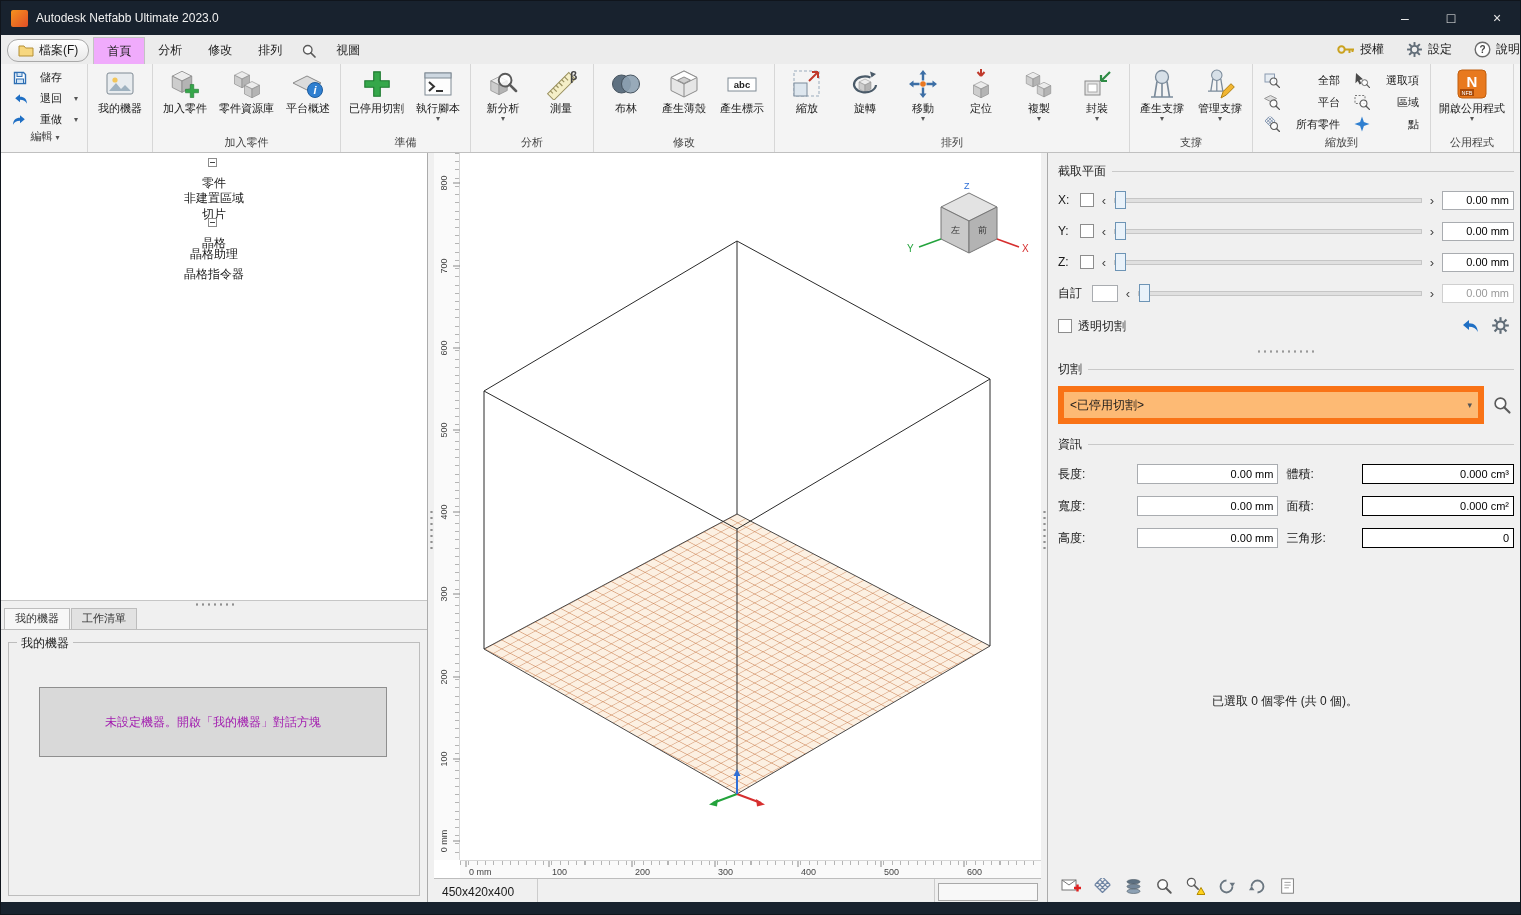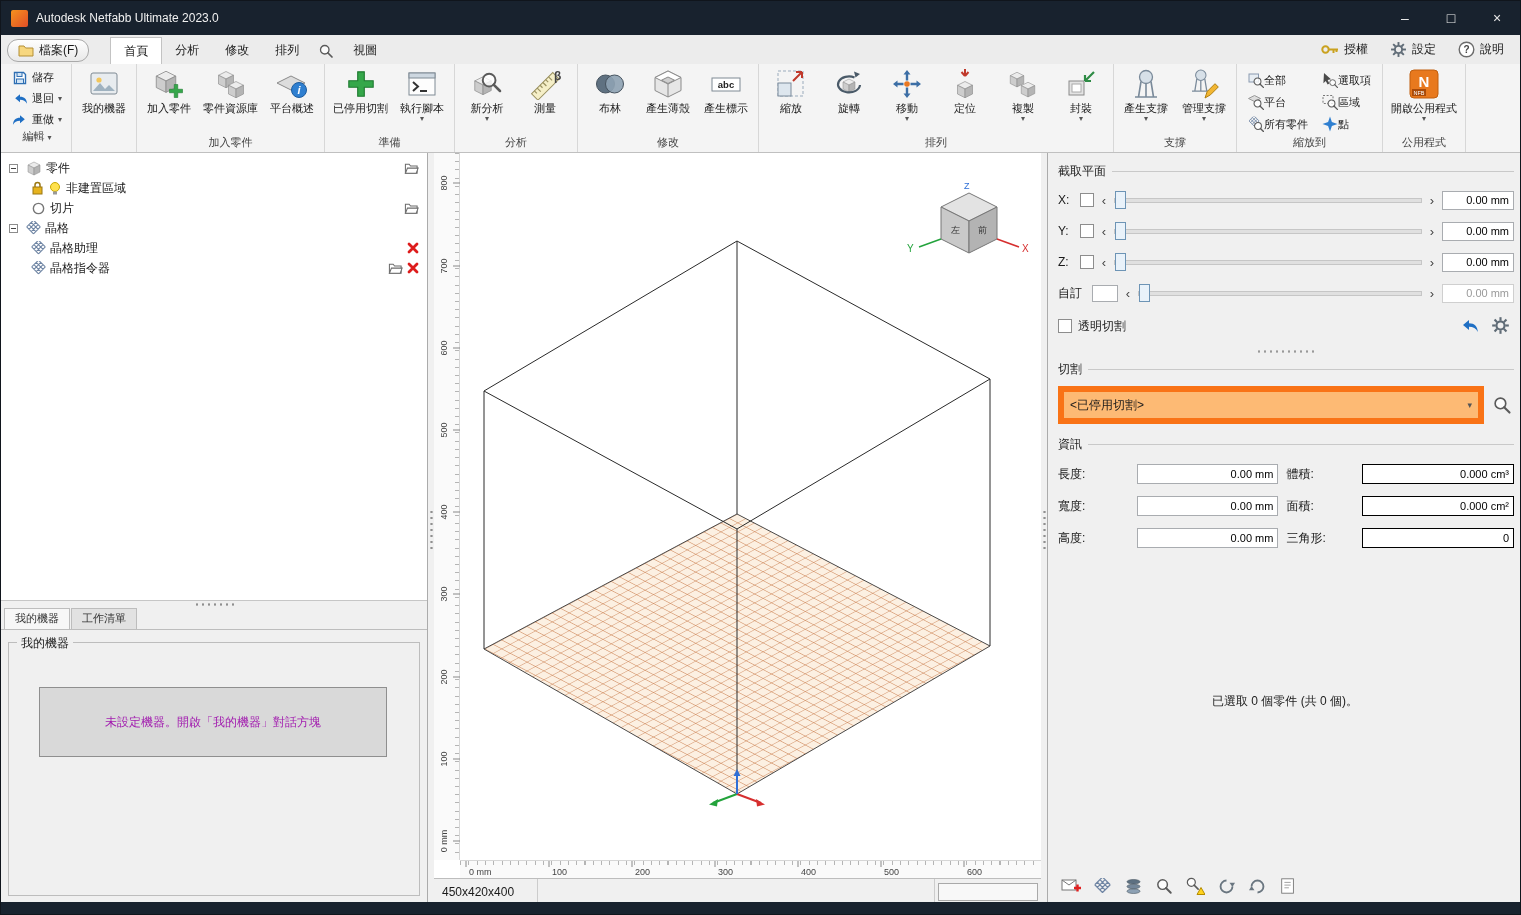--- a/index.html
+++ b/index.html
@@ -9,54 +9,54 @@
 
   
   .titlebar { height:34px; background:#18222e; color:#f0f0f0; display:flex; align-items:center; padding-left:10px; }
   .tb-logo { width:17px; height:17px; border-radius:2px; background:linear-gradient(135deg,#f6921e 0%,#e04e27 100%); margin-right:8px; flex:none; }
   .tb-title { font-size:12px; }
   .tb-controls { margin-left:auto; display:flex; height:100%; }
   .tb-btn { width:46px; display:flex; align-items:center; justify-content:center; font-size:14px; color:#e8e8e8; }
 
   
   .tabrow { height:29px; display:flex; align-items:flex-end; background:#ececec; padding-left:6px; }
-  .file-btn { margin:0 21px 2px 0; height:23px; display:flex; align-items:center; gap:5px; padding:0 10px;
+  .file-btn { margin:0 4px 2px 0; height:23px; display:flex; align-items:center; gap:5px; padding:0 10px;
               border:1px solid #a9a9a9; background:linear-gradient(#fefefe,#e9e9e9); border-radius:11px; }
   .rtab { height:27px; padding:0 13px; display:flex; align-items:center; color:#222; }
-  .rtab.active { background:#ffffff; border:1px solid #c3c3c3; border-bottom:none;margin-top:32px; }
+  .rtab.active { background:#f0abfc; border:1px solid #c3c3c3; border-bottom:none;margin-top:32px; }
   .search-btn { height:27px; display:flex; align-items:center; padding:0 6px; }
-  .tab-actions { margin-left:auto; display:flex; align-items:center; gap:22px; padding-right:16px; height:100%; }
+  .tab-actions { margin-left:auto; display:flex; align-items:center; gap:22px; height:100%; }
   .taction { display:flex; align-items:center; gap:5px; }
 
   
   .ribbon { height:89px; background:#f4f4f4; border-bottom:1px solid #c0c0c0; display:flex; align-items:stretch; padding-left:2px; }
   .rgroup { display:flex; flex-direction:column; border-right:1px solid #d7d7d7; }
   .rbody { height:71px; display:flex; align-items:flex-start; padding:3px 4px 0; gap:2px; }
   .rlabel { height:17px; font-size:11px; color:#444; text-align:center; line-height:14px; }
   .bigbtn { min-width:56px; padding:1px 4px; display:flex; flex-direction:column; align-items:center; border-radius:2px; }
   .blabel { font-size:11px; line-height:13px; margin-top:2px; white-space:nowrap; }
   .caret { font-size:8px; line-height:8px; color:#555; }
   .i32 { width:32px; height:32px; }
   .i16 { width:16px; height:16px; }
   .editcol { display:flex; flex-direction:column; padding:4px 6px 0; gap:2px; }
-  .sbtn { display:flex; align-items:center; gap:4px; height:19px; padding:0 3px; font-size:11px; white-space:nowrap; }
+  .sbtn { display:flex; align-items:center; gap:12px; height:19px; padding:0 3px; font-size:11px; white-space:nowrap; }
   .zoomcols { display:flex; padding-top:2px; }
   .zcol { display:flex; flex-direction:column; }
-  .zitem { display:flex; align-items:center; gap:0; height:22px; padding:0 7px; font-size:11px; white-space:nowrap; }
+  .zitem { display:flex; align-items:center; gap:16px; height:22px; padding:0 7px; font-size:11px; white-space:nowrap;justify-content:space-between; }
 
   
   .main { position:absolute; top:152px; left:0; width:100%; height:751px; background:#f0f0f0; }
   .vsplit { position:absolute; top:0; width:6px; height:751px; }
   .vsplit::after { content:""; position:absolute; left:1.5px; top:50%; margin-top:-20px; width:3px; height:40px;
                    background-image:radial-gradient(circle,#8f8f8f 1px,transparent 1.3px); background-size:3px 6px; }
 
   
   .left-panel { position:absolute; left:0; top:0; width:427px; height:751px; display:flex; flex-direction:column; border-right:1px solid #ababab; background:#f0f0f0; }
   .tree { height:448px; background:#fff; border-bottom:1px solid #c6c6c6; padding-top:5px; overflow:hidden; }
-  .trow { display:flex; align-items:center; height:20px; padding:0 8px 0 8px; gap:4px; font-size:12px; }
+  .trow { display:flex; align-items:center; height:20px; padding:0 8px 0 8px; gap:4px; font-size:12px;flex-direction:column; }
   .indent { width:18px; flex:none; }
   .exp { width:9px; height:9px; border:1px solid #8c8c8c; background:#fff; position:relative; flex:none; margin-right:4px; }
   .exp::after { content:""; position:absolute; left:1px; right:1px; top:3px; height:1px; background:#444; }
   .spacer { flex:1; }
   .hsplit { height:7px; display:flex; align-items:center; justify-content:center; }
   .dots-h { width:40px; height:3px; background-image:radial-gradient(circle,#8f8f8f 1px,transparent 1.3px); background-size:6px 3px; }
   .ltabs { height:21px; display:flex; align-items:flex-end; padding-left:3px; gap:1px; }
   .ltab { padding:2px 10px 3px; font-size:11px; border:1px solid #bdbdbd; border-bottom:none; background:#e2e2e2; color:#333; }
   .ltab.active { background:#f7f7f7; }
   .machine-panel { flex:1; position:relative; background:#f0f0f0; border-top:1px solid #bdbdbd; }

